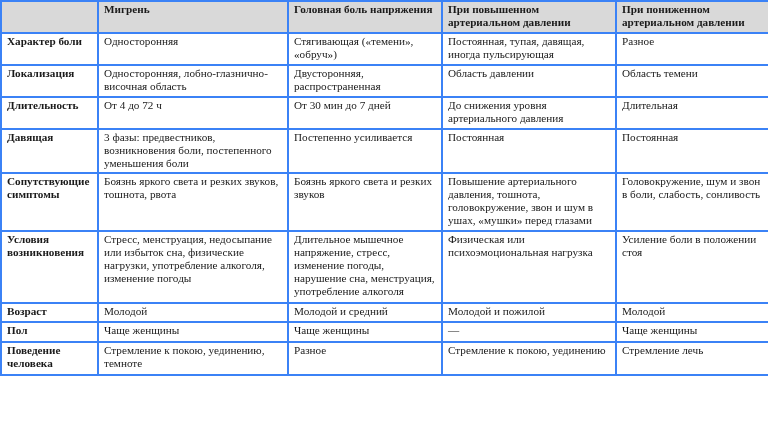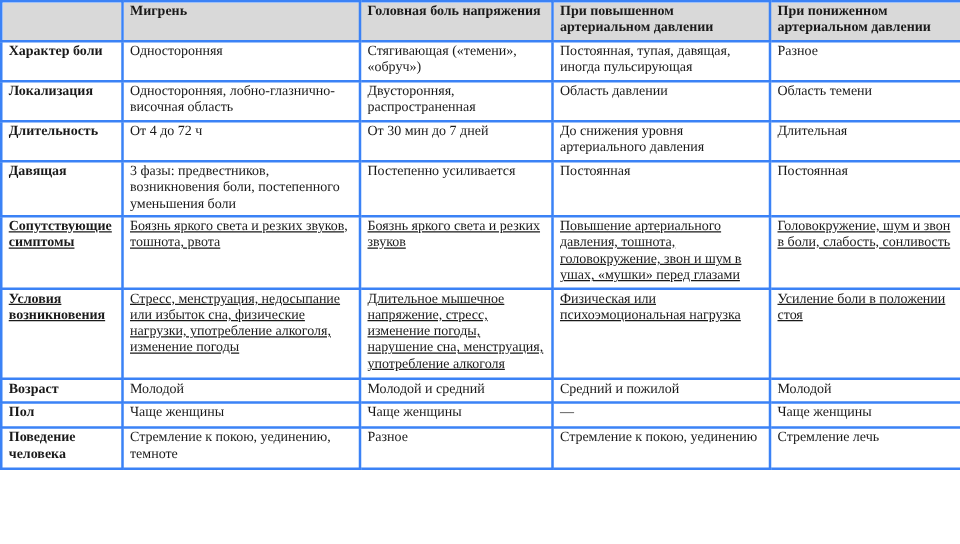--- a/index.html
+++ b/index.html
@@ -33,22 +33,22 @@
     col.c0 { width: 97px; }
     col.c1 { width: 190px; }
     col.c2 { width: 154px; }
     col.c3 { width: 174px; }
     col.c4 { width: 153px; }
     tr.r-character td, tr.r-character th { height: 28px; }
     tr.r-localization td, tr.r-localization th { height: 28px; font-family: Liberation Serif, serif; }
     tr.r-intensity td, tr.r-intensity th { height: 39px; }
     tr.r-duration td, tr.r-duration th { height: 28px; }
     tr.r-course td, tr.r-course th { height: 38px; }
-    tr.r-symptoms td, tr.r-symptoms th { height: 54px; text-decoration: underline; }
-    tr.r-conditions td, tr.r-conditions th { height: 68px; text-decoration: underline; }
+    tr.r-symptoms td, tr.r-symptoms th { height: 54px; }
+    tr.r-conditions td, tr.r-conditions th { height: 68px; }
     tr.r-age td, tr.r-age th { height: 15px; }
     tr.r-sex td, tr.r-sex th { height: 16px; margin-left: 37px; }
     tr.r-heredity td, tr.r-heredity th { height: 37px; }
     tr.r-behavior td, tr.r-behavior th { height: 29px; }
   </style>
 </head>
 <body>
 
 <table class="cmp">
   <colgroup>
@@ -107,21 +107,21 @@
       <th>Условия возникновения</th>
       <td>Стресс, менструация, недосыпание или избыток сна, физические нагрузки, употребление алкоголя, изменение погоды</td>
       <td>Длительное мышечное напряжение, стресс, изменение погоды, нарушение сна, менструация, употребление алкоголя</td>
       <td>Физическая или психоэмоциональная нагрузка</td>
       <td>Усиление боли в положении стоя</td>
     </tr>
     <tr class="r-age">
       <th>Возраст</th>
       <td>Молодой</td>
       <td>Молодой и средний</td>
-      <td>Средний и пожилой</td>
+      <td>Молодой и пожилой</td>
       <td>Молодой</td>
     </tr>
     <tr class="r-sex">
       <th>Пол</th>
       <td>Чаще женщины</td>
       <td>Чаще женщины</td>
       <td>—</td>
       <td>Чаще женщины</td>
     </tr>
     <tr class="r-behavior">

